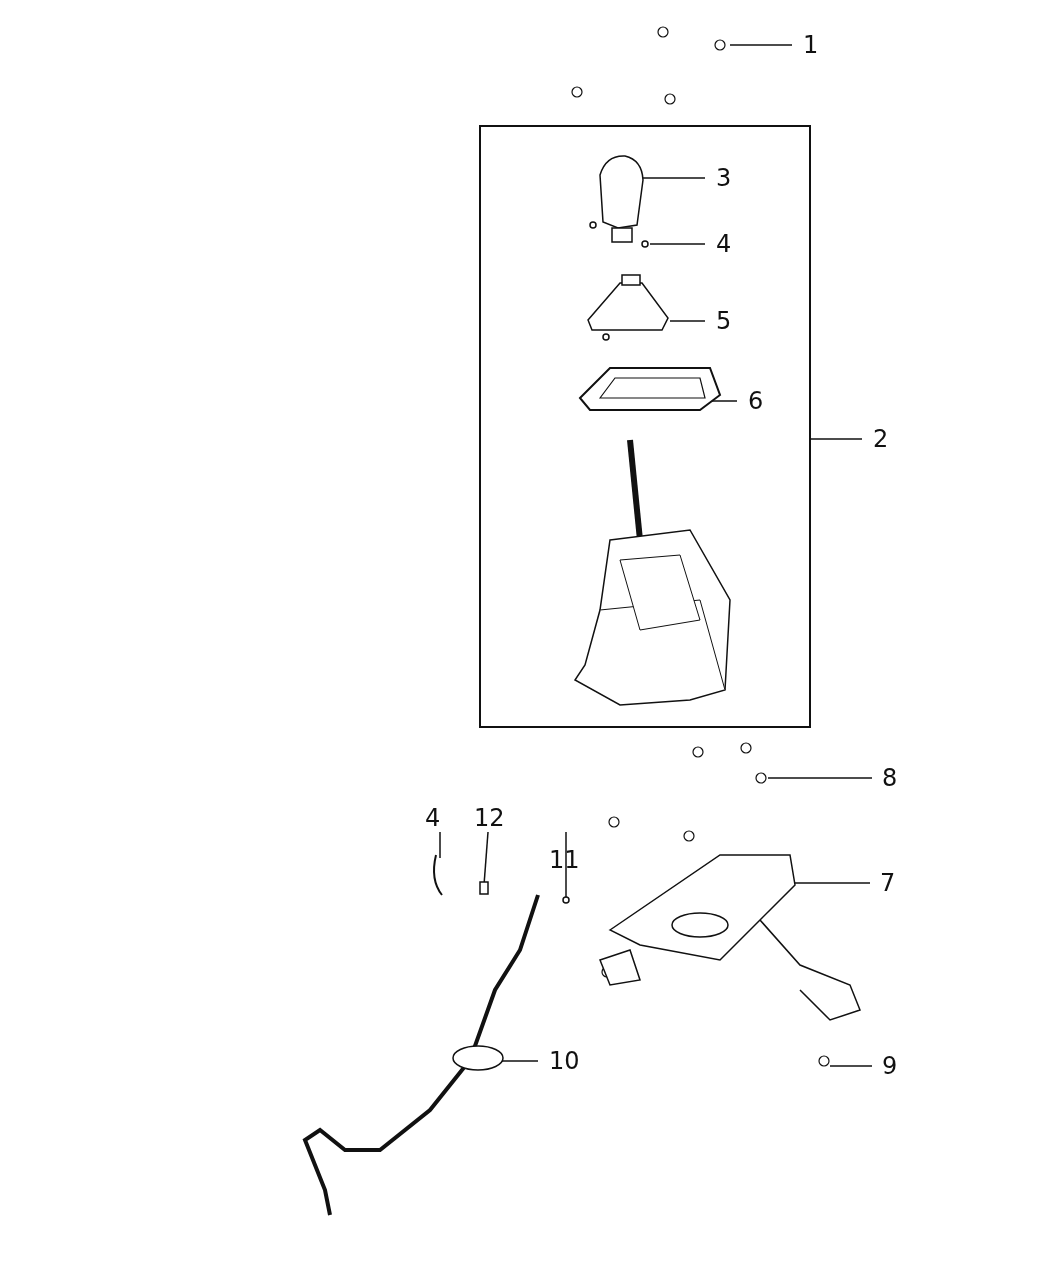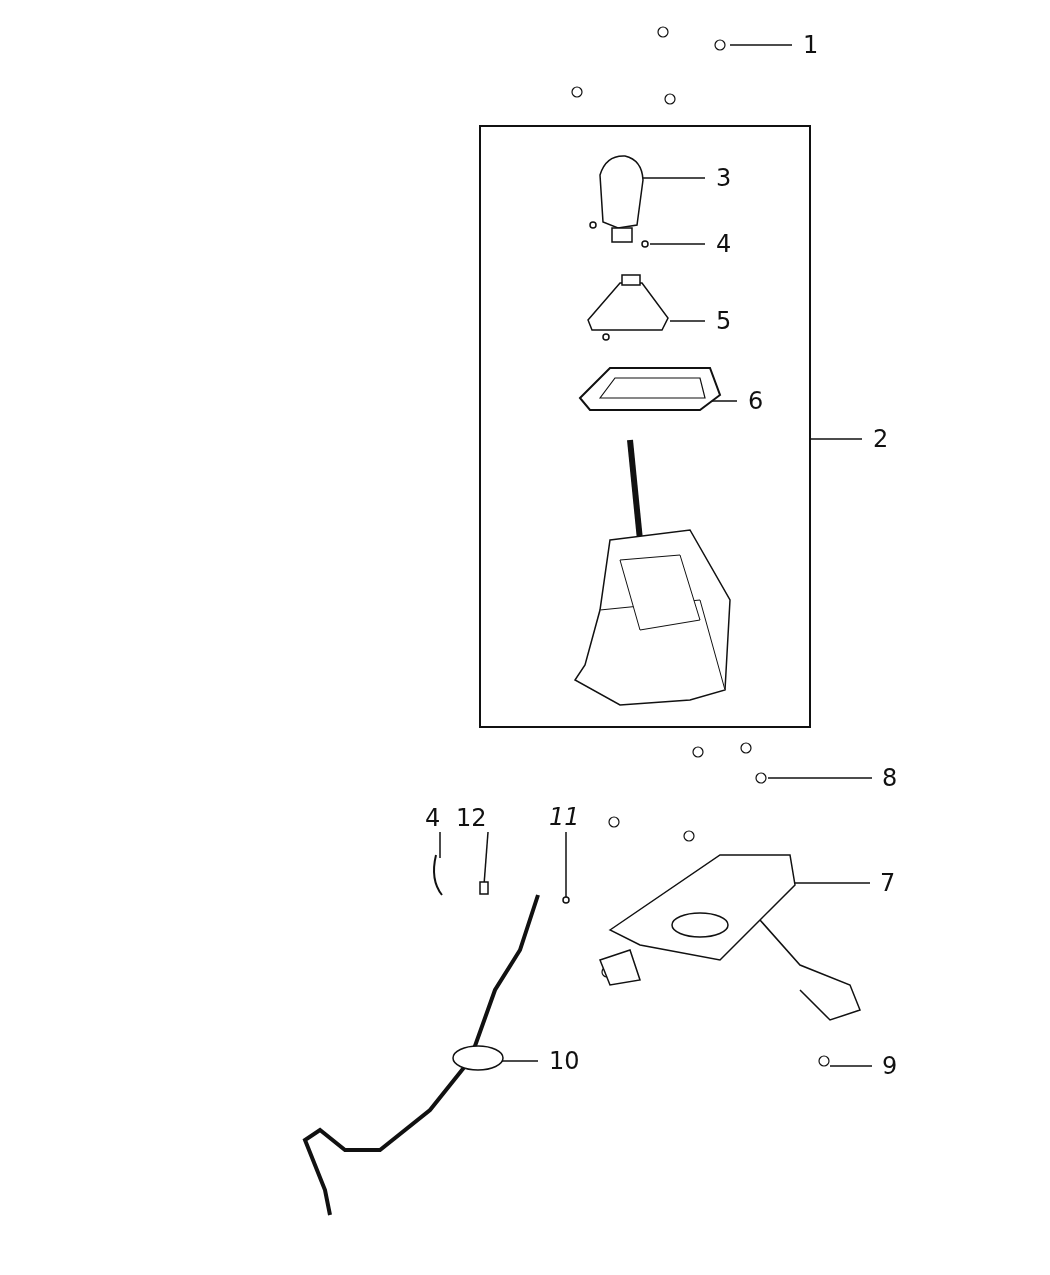--- a/index.html
+++ b/index.html
@@ -94,16 +94,16 @@
     <div class="lbl" style="left: 803px; top: 33px;">1</div>
     <div class="lbl" style="left: 873px; top: 427px;">2</div>
     <div class="lbl" style="left: 716px; top: 166px;">3</div>
     <div class="lbl" style="left: 716px; top: 232px;">4</div>
     <div class="lbl" style="left: 716px; top: 309px;">5</div>
     <div class="lbl" style="left: 748px; top: 389px;">6</div>
     <div class="lbl" style="left: 880px; top: 871px;">7</div>
     <div class="lbl" style="left: 882px; top: 766px;">8</div>
     <div class="lbl" style="left: 882px; top: 1054px;">9</div>
     <div class="lbl" style="left: 549px; top: 1049px;">10</div>
-    <div class="lbl" style="left: 549px; top: 805px; font-style: italic;">11</div>
-    <div class="lbl" style="left: 456px; top: 806px;">12</div>
+    <div class="lbl" style="left: 549px; top: 848px;">11</div>
+    <div class="lbl" style="left: 474px; top: 806px;">12</div>
     <div class="lbl" style="left: 425px; top: 806px;">4</div>
   </div>
 
 </body></html>

